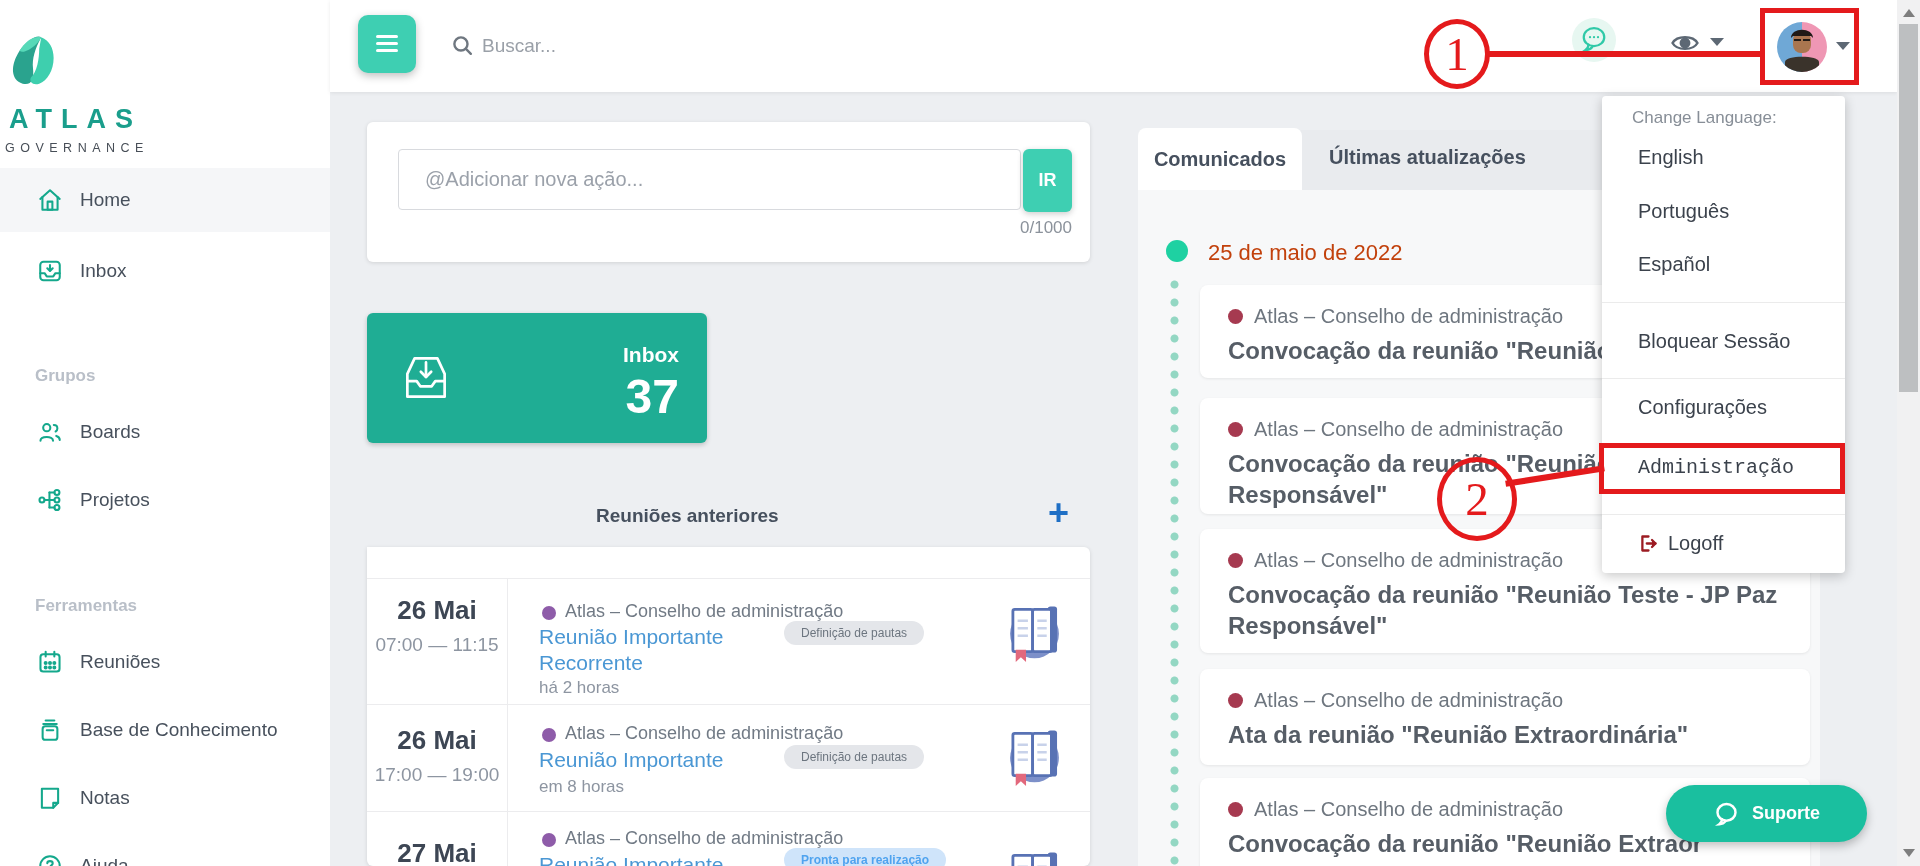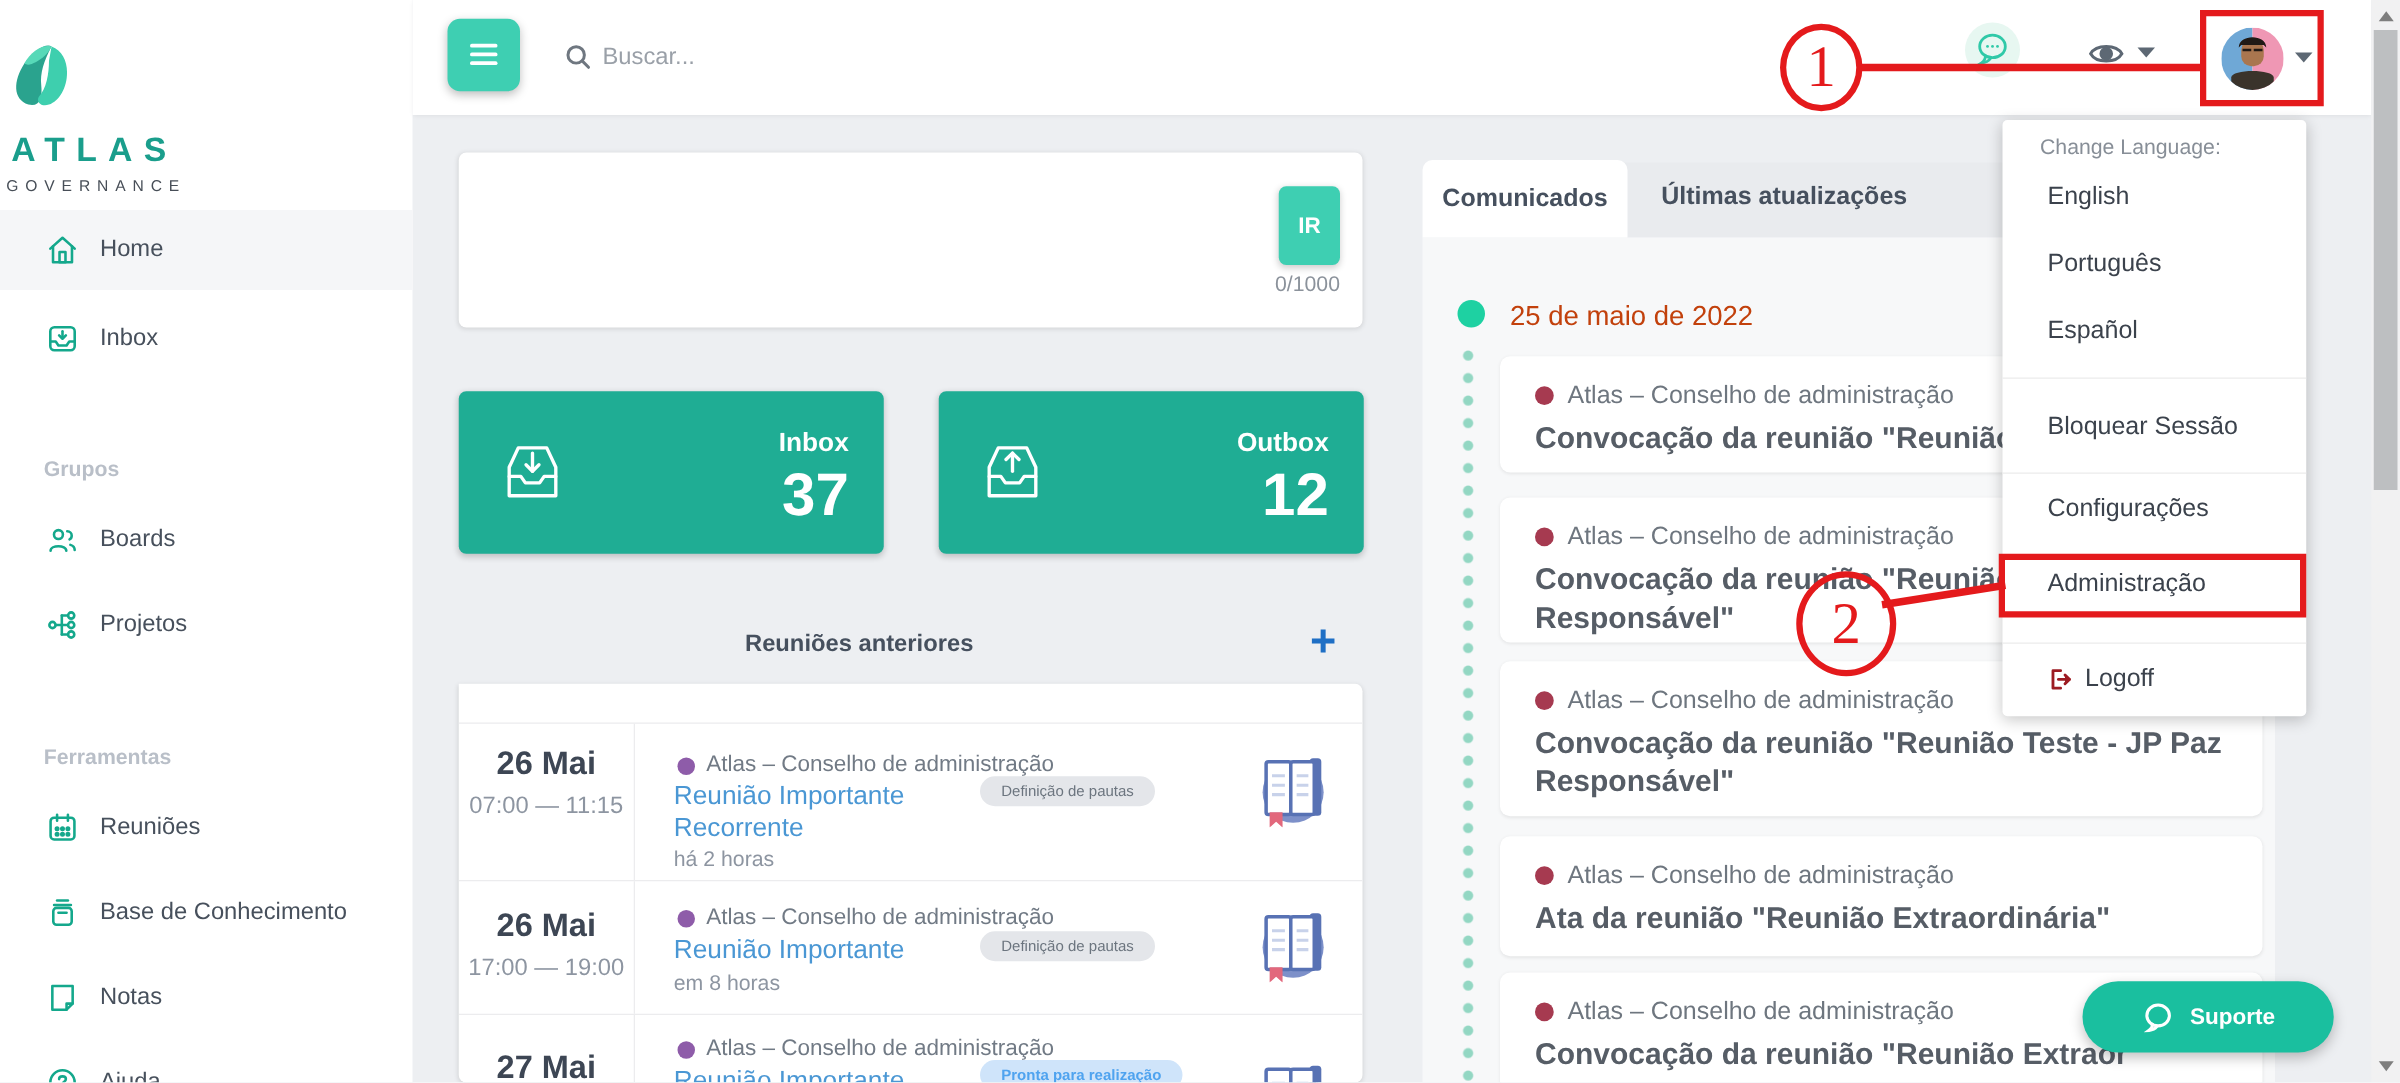--- a/index.html
+++ b/index.html
@@ -261,47 +261,36 @@
         <path d="M8 50 V40 C8 33 42 33 42 40 V50 Z" fill="#3a332b"></path>
         <rect x="16" y="10" width="18" height="21" rx="8" fill="#a9764f"></rect>
         <path d="M14 16 C14 5 36 5 36 16 L34 14 H16 Z" fill="#201a16"></path>
         <path d="M17 18 h7 M26 18 h7" stroke="#201a16" stroke-width="2"></path>
       </svg>
     </div>
     <span class="abs caret" style="left:1506px;top:42px;"></span>
   </div>
 
   <div id="action-card" class="abs card">
+    <input id="action-input" type="text" placeholder="@Adicionar nova ação..." style="">
     <button id="go-btn">IR</button>
     <div class="counter">0/1000</div>
   </div>
 
   <div class="abs stat-card" style="left:367px;">
     <span class="s-ic">
       <svg viewBox="0 0 56 56" width="58" height="58" fill="none" stroke="#fff" stroke-width="2.6" stroke-linejoin="round" stroke-linecap="round">
           <path d="M10 24 L17 9 H39 L46 24 V46 H10 Z"></path>
           <path d="M10 31 H19 L22.5 36 H33.5 L37 31 H46"></path>
           <path d="M28 13 V27"></path>
           <path d="M23 22 L28 27 L33 22"></path>
         </svg>
     </span>
     <span class="s-lbl">Inbox</span>
     <span class="s-val">37</span>
-  </div>
-  <div class="abs stat-card" style="left:751px;">
-    <span class="s-ic">
-      <svg viewBox="0 0 56 56" width="58" height="58" fill="none" stroke="#fff" stroke-width="2.6" stroke-linejoin="round" stroke-linecap="round">
-          <path d="M10 24 L17 9 H39 L46 24 V46 H10 Z"></path>
-          <path d="M10 31 H19 L22.5 36 H33.5 L37 31 H46"></path>
-          <path d="M28 27 V13"></path>
-          <path d="M23 18 L28 13 L33 18"></path>
-        </svg>
-    </span>
-    <span class="s-lbl">Outbox</span>
-    <span class="s-val">12</span>
   </div>
 
   <div id="meet-tab-inactive" class="abs tab-inactive">Reuniões anteriores</div>
   <div id="meet-add" class="abs">+</div>
 
   <div id="meet-card" class="abs">
 
     <div class="m-row" style="top:31px;height:126px;">
       <div class="m-date-col">
         <div class="m-date" style="margin-top:16px;">26 Mai</div>
@@ -419,21 +408,21 @@
 
   <div id="user-menu" class="abs">
     <div class="dd-header">Change Language:</div>
     <div class="dd-item" style="top:50px;">English</div>
     <div class="dd-item" style="top:104px;">Português</div>
     <div class="dd-item" style="top:157px;">Español</div>
     <div class="dd-div" style="top:206px;"></div>
     <div class="dd-item" style="top:234px;">Bloquear Sessão</div>
     <div class="dd-div" style="top:282px;"></div>
     <div class="dd-item" style="top:300px;">Configurações</div>
-    <div class="dd-item" style="top:360px;">Administração</div>
+    <div class="dd-item" style="top:360px;font-family:Liberation Mono, monospace;">Administração</div>
     <div class="dd-div" style="top:418px;"></div>
     <div class="dd-item" style="top:436px;display:flex;align-items:center;gap:9px;">
       <span style="display:inline-flex;">
         <svg viewBox="0 0 24 24" width="21" height="21" fill="none" stroke="#9c1b22" stroke-width="2.6" stroke-linecap="round" stroke-linejoin="round">
             <path d="M12 4 H5 V20 H12"></path>
             <path d="M10 12 H20"></path>
             <path d="M16 8 L20 12 L16 16" fill="#9c1b22"></path>
           </svg>
       </span>
       <span>Logoff</span>

